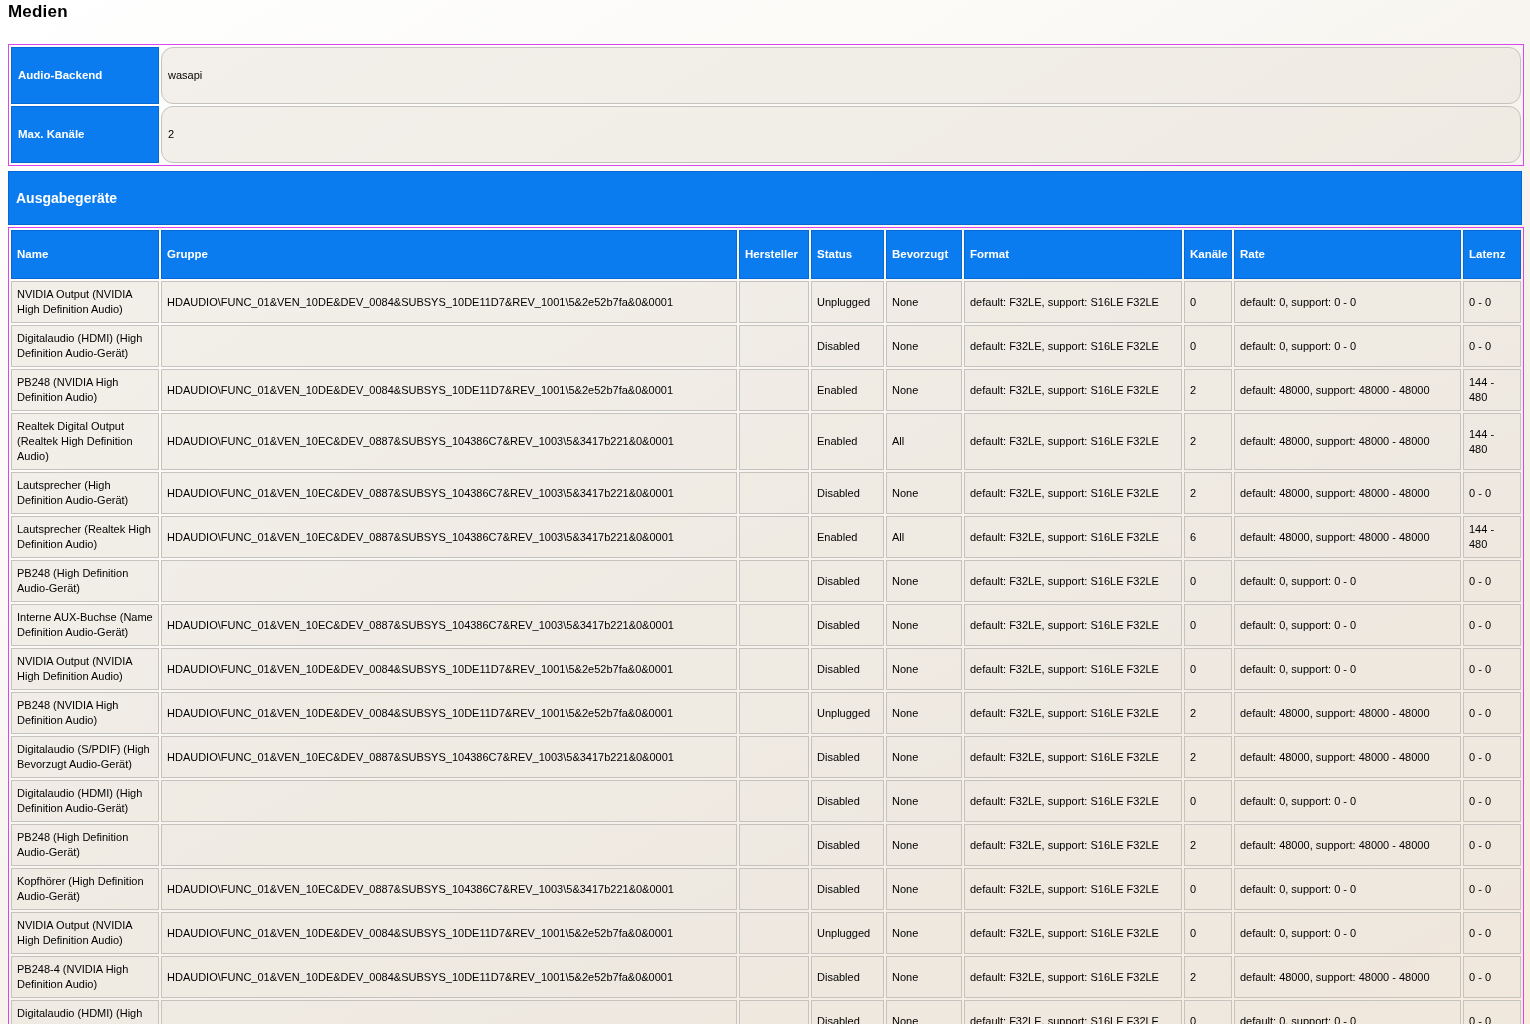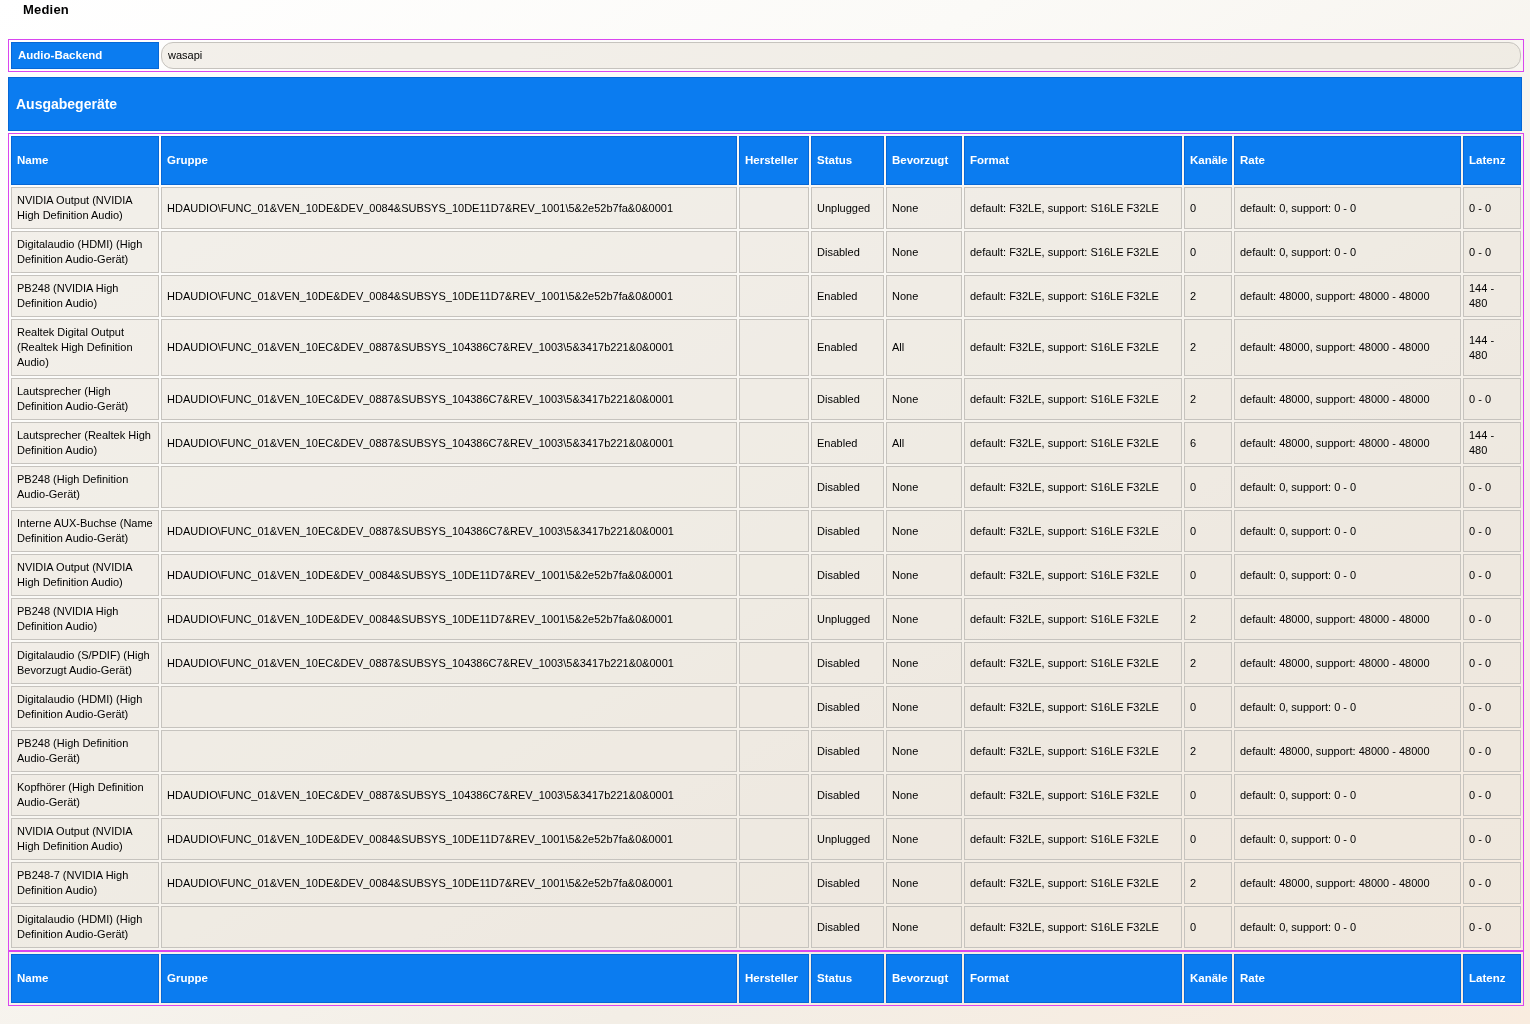--- a/index.html
+++ b/index.html
@@ -7,24 +7,24 @@
     padding: 0;
     width: 1530px;
     height: 1024px;
     overflow: hidden;
     font-family: "Liberation Sans", sans-serif;
     background: linear-gradient(150deg, #ffffff 0%, #fbfaf7 30%, #f3eee6 72%, #f9ecdf 100%);
   }
   .content { padding: 2px 8px 0 8px; }
 
   .page-title {
-    font-size: 13px;
+    font-size: 17px;
     font-weight: bold;
     color: #000;
-    margin: 0 0 22px 15px;
+    margin: 0 0 22px 0;
     letter-spacing: 0.2px;
   }
 
   table.grid {
     border-collapse: separate;
     border-spacing: 2px;
     table-layout: fixed;
     width: 1514px;
     border: 1px solid #d946ef;
   }
@@ -44,21 +44,21 @@
     background: rgba(233, 227, 218, 0.55);
     border: 1px solid #c6c3be;
     color: #000;
     font-size: 11px;
     line-height: 15px;
     padding: 5px;
     vertical-align: middle;
     overflow: hidden;
     word-wrap: break-word;
   }
-  table.info td { padding: 5px 6px; border-radius: 12px; }
+  table.info td { padding: 20px 6px; border-radius: 12px; }
   table.info th { padding: 4px 6px; }
 
   .section-bar {
     width: 1498px;
     background: var(--accent, #0b7cf0);
     border: 1px solid var(--accent-border, #0667d6);
     color: #fff;
     font-size: 14px;
     font-weight: bold;
     padding: 18px 7px;
@@ -77,20 +77,24 @@
 
   <table class="grid info">
     <colgroup>
       <col style="width:148px">
       <col style="width:1360px">
     </colgroup>
     <tbody>
         <tr>
           <th>Audio-Backend</th>
           <td>wasapi</td>
+        </tr>
+        <tr>
+          <th>Max. Kanäle</th>
+          <td>2</td>
         </tr>
       </tbody>
   </table>
 
   <div class="section-bar">Ausgabegeräte</div>
 
   <table class="grid dev-table">
     <colgroup>
       <col style="width:148px">
       <col style="width:576px">
@@ -275,21 +279,21 @@
           <td>HDAUDIO\FUNC_01&amp;VEN_10DE&amp;DEV_0084&amp;SUBSYS_10DE11D7&amp;REV_1001\5&amp;2e52b7fa&amp;0&amp;0001</td>
           <td></td>
           <td>Unplugged</td>
           <td>None</td>
           <td>default: F32LE, support: S16LE F32LE</td>
           <td>0</td>
           <td>default: 0, support: 0 - 0</td>
           <td>0 - 0</td>
         </tr>
         <tr>
-          <td>PB248-7 (NVIDIA High Definition Audio)</td>
+          <td>PB248-4 (NVIDIA High Definition Audio)</td>
           <td>HDAUDIO\FUNC_01&amp;VEN_10DE&amp;DEV_0084&amp;SUBSYS_10DE11D7&amp;REV_1001\5&amp;2e52b7fa&amp;0&amp;0001</td>
           <td></td>
           <td>Disabled</td>
           <td>None</td>
           <td>default: F32LE, support: S16LE F32LE</td>
           <td>2</td>
           <td>default: 48000, support: 48000 - 48000</td>
           <td>0 - 0</td>
         </tr>
         <tr>

